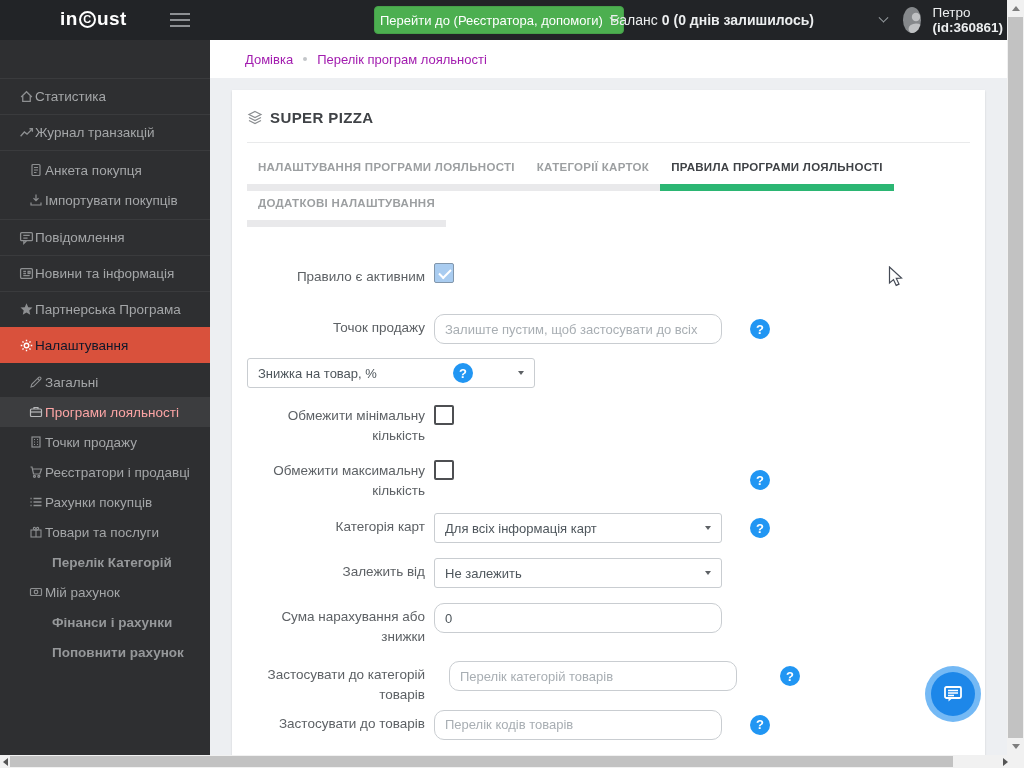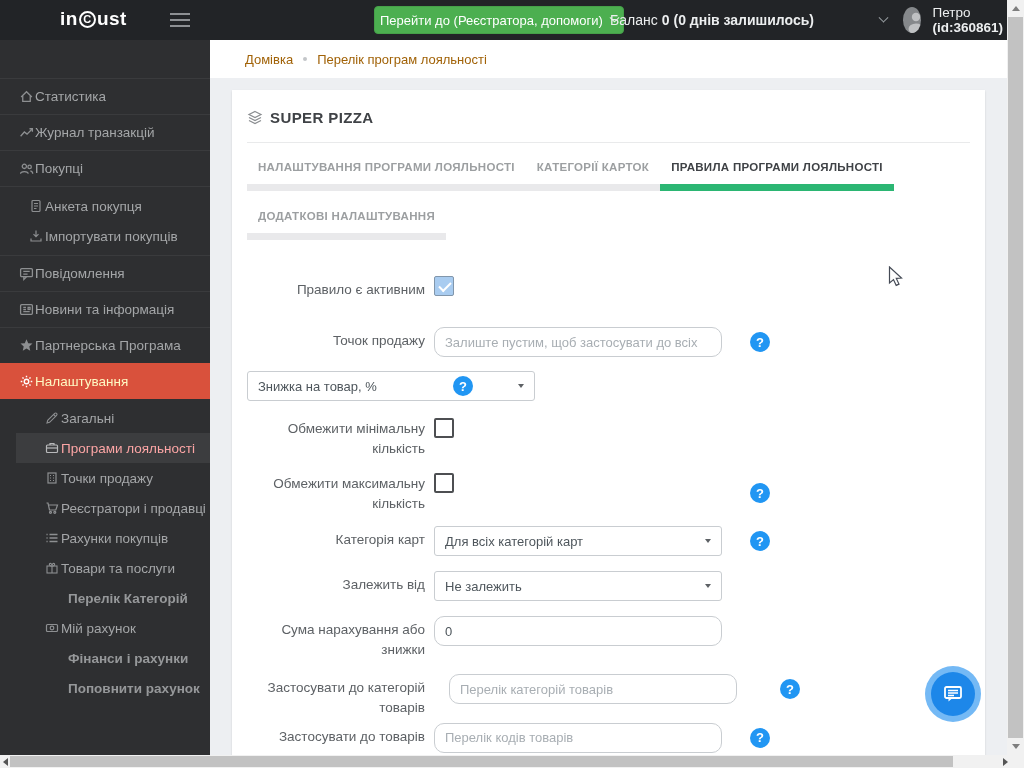--- a/index.html
+++ b/index.html
@@ -38,40 +38,40 @@
   
   .sidebar { position:absolute; left:0; top:40px; width:210px; height:715px;
     background:#2e2f31; padding-top:38px; overflow:hidden; z-index:10; }
   .s-item { display:flex; align-items:center; gap:1px; color:#a4a6a8;
     font-size:13.5px; cursor:pointer; }
   .s-item .sicon { display:flex; width:16px; justify-content:center; color:#8d8f91; flex:none; }
   .s-item.lvl1 { height:36px; padding-left:18px; border-top:1px solid #3a3b3d; }
   .s-item.lvl2 { height:30px; padding-left:28px; }
   .s-item.lvl3 { height:30px; padding-left:52px; color:#96989a;font-weight:bold; }
   .s-sub { padding:4px 0; border-top:1px solid #3a3b3d; }
-  .s-item.active-red { background:#d9513c; color:#fef9c3; border-top-color:#d9513c; }
+  .s-item.active-red { background:#d9513c; color:#0f172a; border-top-color:#d9513c; }
   .s-item.active-red .sicon { color:#fff; }
   .s-item.current { background:#3c3d3f; color:#fca5a5; }
   .s-item.current .sicon { color:#b8b9bb; }
 
   
   .content { position:absolute; left:210px; top:40px; width:797px; height:715px;
     background:#edeff2; overflow:hidden; }
   .breadcrumb { height:38px; background:#fff; display:flex; align-items:center;
-    padding-left:35px; gap:10px; font-size:13px; color:#a16207; }
+    padding-left:35px; gap:10px; font-size:13px; color:#a21caf; }
   .crumb-dot { width:4px; height:4px; border-radius:50%; background:#c3c6c9; }
 
   .card { margin:12px 22px 0; background:#fff; height:800px;
     box-shadow:0 1px 2px rgba(0,0,0,.12); padding:0 15px; }
   .card-head { display:flex; align-items:center; gap:7px; padding-top:19px;
     font-size:15px; font-weight:bold; color:#3f4246; letter-spacing:.4px; }
   .card-head .licon { color:#8a8d90; display:flex; }
   .card-divider { border-bottom:1px solid #e9eaeb; margin-top:16px; }
 
-  .tabs { display:flex; flex-wrap:wrap; row-gap:13px; margin-top:12px; width:745px; }
+  .tabs { display:flex; flex-wrap:wrap; margin-top:12px; width:745px; }
   .tab { font-size:11.5px; font-weight:bold; letter-spacing:.3px; color:#9c9fa1;
     padding:6px 11px 11px; border-bottom:7px solid #e9e9eb; cursor:pointer;
     white-space:nowrap; }
   .tab.active { color:#3f4246; border-bottom-color:#2bb673; }
 
   .form { margin-top:36px; }
   .frow { display:grid; grid-template-columns:178px 288px 20px; column-gap:9px;
     align-items:start; margin-bottom:14px; }
   .frow.gap-lg { margin-bottom:26px; }
   .flabel { text-align:right; color:#5d6165; font-size:13.5px; line-height:1.45;
@@ -176,31 +176,20 @@
   </div>
   <div class="s-item lvl1">
     <span class="sicon">
         <svg width="15" height="15" viewBox="0 0 14 14" fill="none" stroke="currentColor" stroke-width="1.2">
           <path d="M1.5 10.5 L5 6.5 L7.5 8.5 L12.5 3.5"></path>
           <path d="M9.8 3.5 H12.5 V6.2"></path>
         </svg>
       </span>
     <span>Журнал транзакцій</span>
   </div>
-  <div class="s-item lvl1">
-    <span class="sicon">
-        <svg width="15" height="15" viewBox="0 0 14 14" fill="none" stroke="currentColor" stroke-width="1.2">
-          <circle cx="5" cy="5" r="2"></circle>
-          <path d="M1.5 12 C1.5 9.3 8.5 9.3 8.5 12"></path>
-          <circle cx="9.9" cy="5.5" r="1.6"></circle>
-          <path d="M10.6 9.2 C12.1 9.6 12.8 10.6 12.8 12"></path>
-        </svg>
-      </span>
-    <span>Покупці</span>
-  </div>
   <div class="s-sub">
     <div class="s-item lvl2">
       <span class="sicon">
           <svg width="14" height="14" viewBox="0 0 14 14" fill="none" stroke="currentColor" stroke-width="1.2">
             <rect x="3" y="1.5" width="8" height="11" rx="1"></rect>
             <path d="M5 4.5 H9 M5 7 H9 M5 9.5 H7.5"></path>
           </svg>
         </span>
       <span>Анкета покупця</span>
     </div>
@@ -244,21 +233,21 @@
   </div>
   <div class="s-item lvl1 active-red">
     <span class="sicon">
         <svg width="15" height="15" viewBox="0 0 14 14" fill="none" stroke="currentColor" stroke-width="1.3">
           <circle cx="7" cy="7" r="2.1"></circle>
           <path d="M7 1.6 V3.1 M7 10.9 V12.4 M1.6 7 H3.1 M10.9 7 H12.4 M3.2 3.2 L4.3 4.3 M9.7 9.7 L10.8 10.8 M10.8 3.2 L9.7 4.3 M4.3 9.7 L3.2 10.8"></path>
         </svg>
       </span>
     <span>Налаштування</span>
   </div>
-  <div class="s-sub" style="border-top:none;padding-left:16px;">
+  <div class="s-sub" style="border-top:none;">
     <div class="s-item lvl2">
       <span class="sicon">
           <svg width="14" height="14" viewBox="0 0 14 14" fill="none" stroke="currentColor" stroke-width="1.1">
             <path d="M2 12 L4.6 11.3 L11.6 4.3 A1.3 1.3 0 0 0 9.7 2.4 L2.7 9.4 Z"></path>
             <path d="M8.6 3.5 L10.5 5.4"></path>
           </svg>
         </span>
       <span>Загальні</span>
     </div>
     <div class="s-item lvl2 current">
@@ -399,21 +388,21 @@
             <div class="checkbox"></div>
           </div>
         <div class="fhelp">
             <span>?</span>
           </div>
       </div>
 
       <div class="frow" style="margin-bottom:15px;">
         <div class="flabel">Категорія карт</div>
         <div class="fselect">
-          <span>Для всіх категорій карт</span>
+          <span>Для всіх інформація карт</span>
           <i class="sel-arrow"></i>
         </div>
         <div class="fhelp">
             <span>?</span>
           </div>
       </div>
 
       <div class="frow" style="margin-bottom:15px;">
         <div class="flabel">Залежить від</div>
         <div class="fselect">

